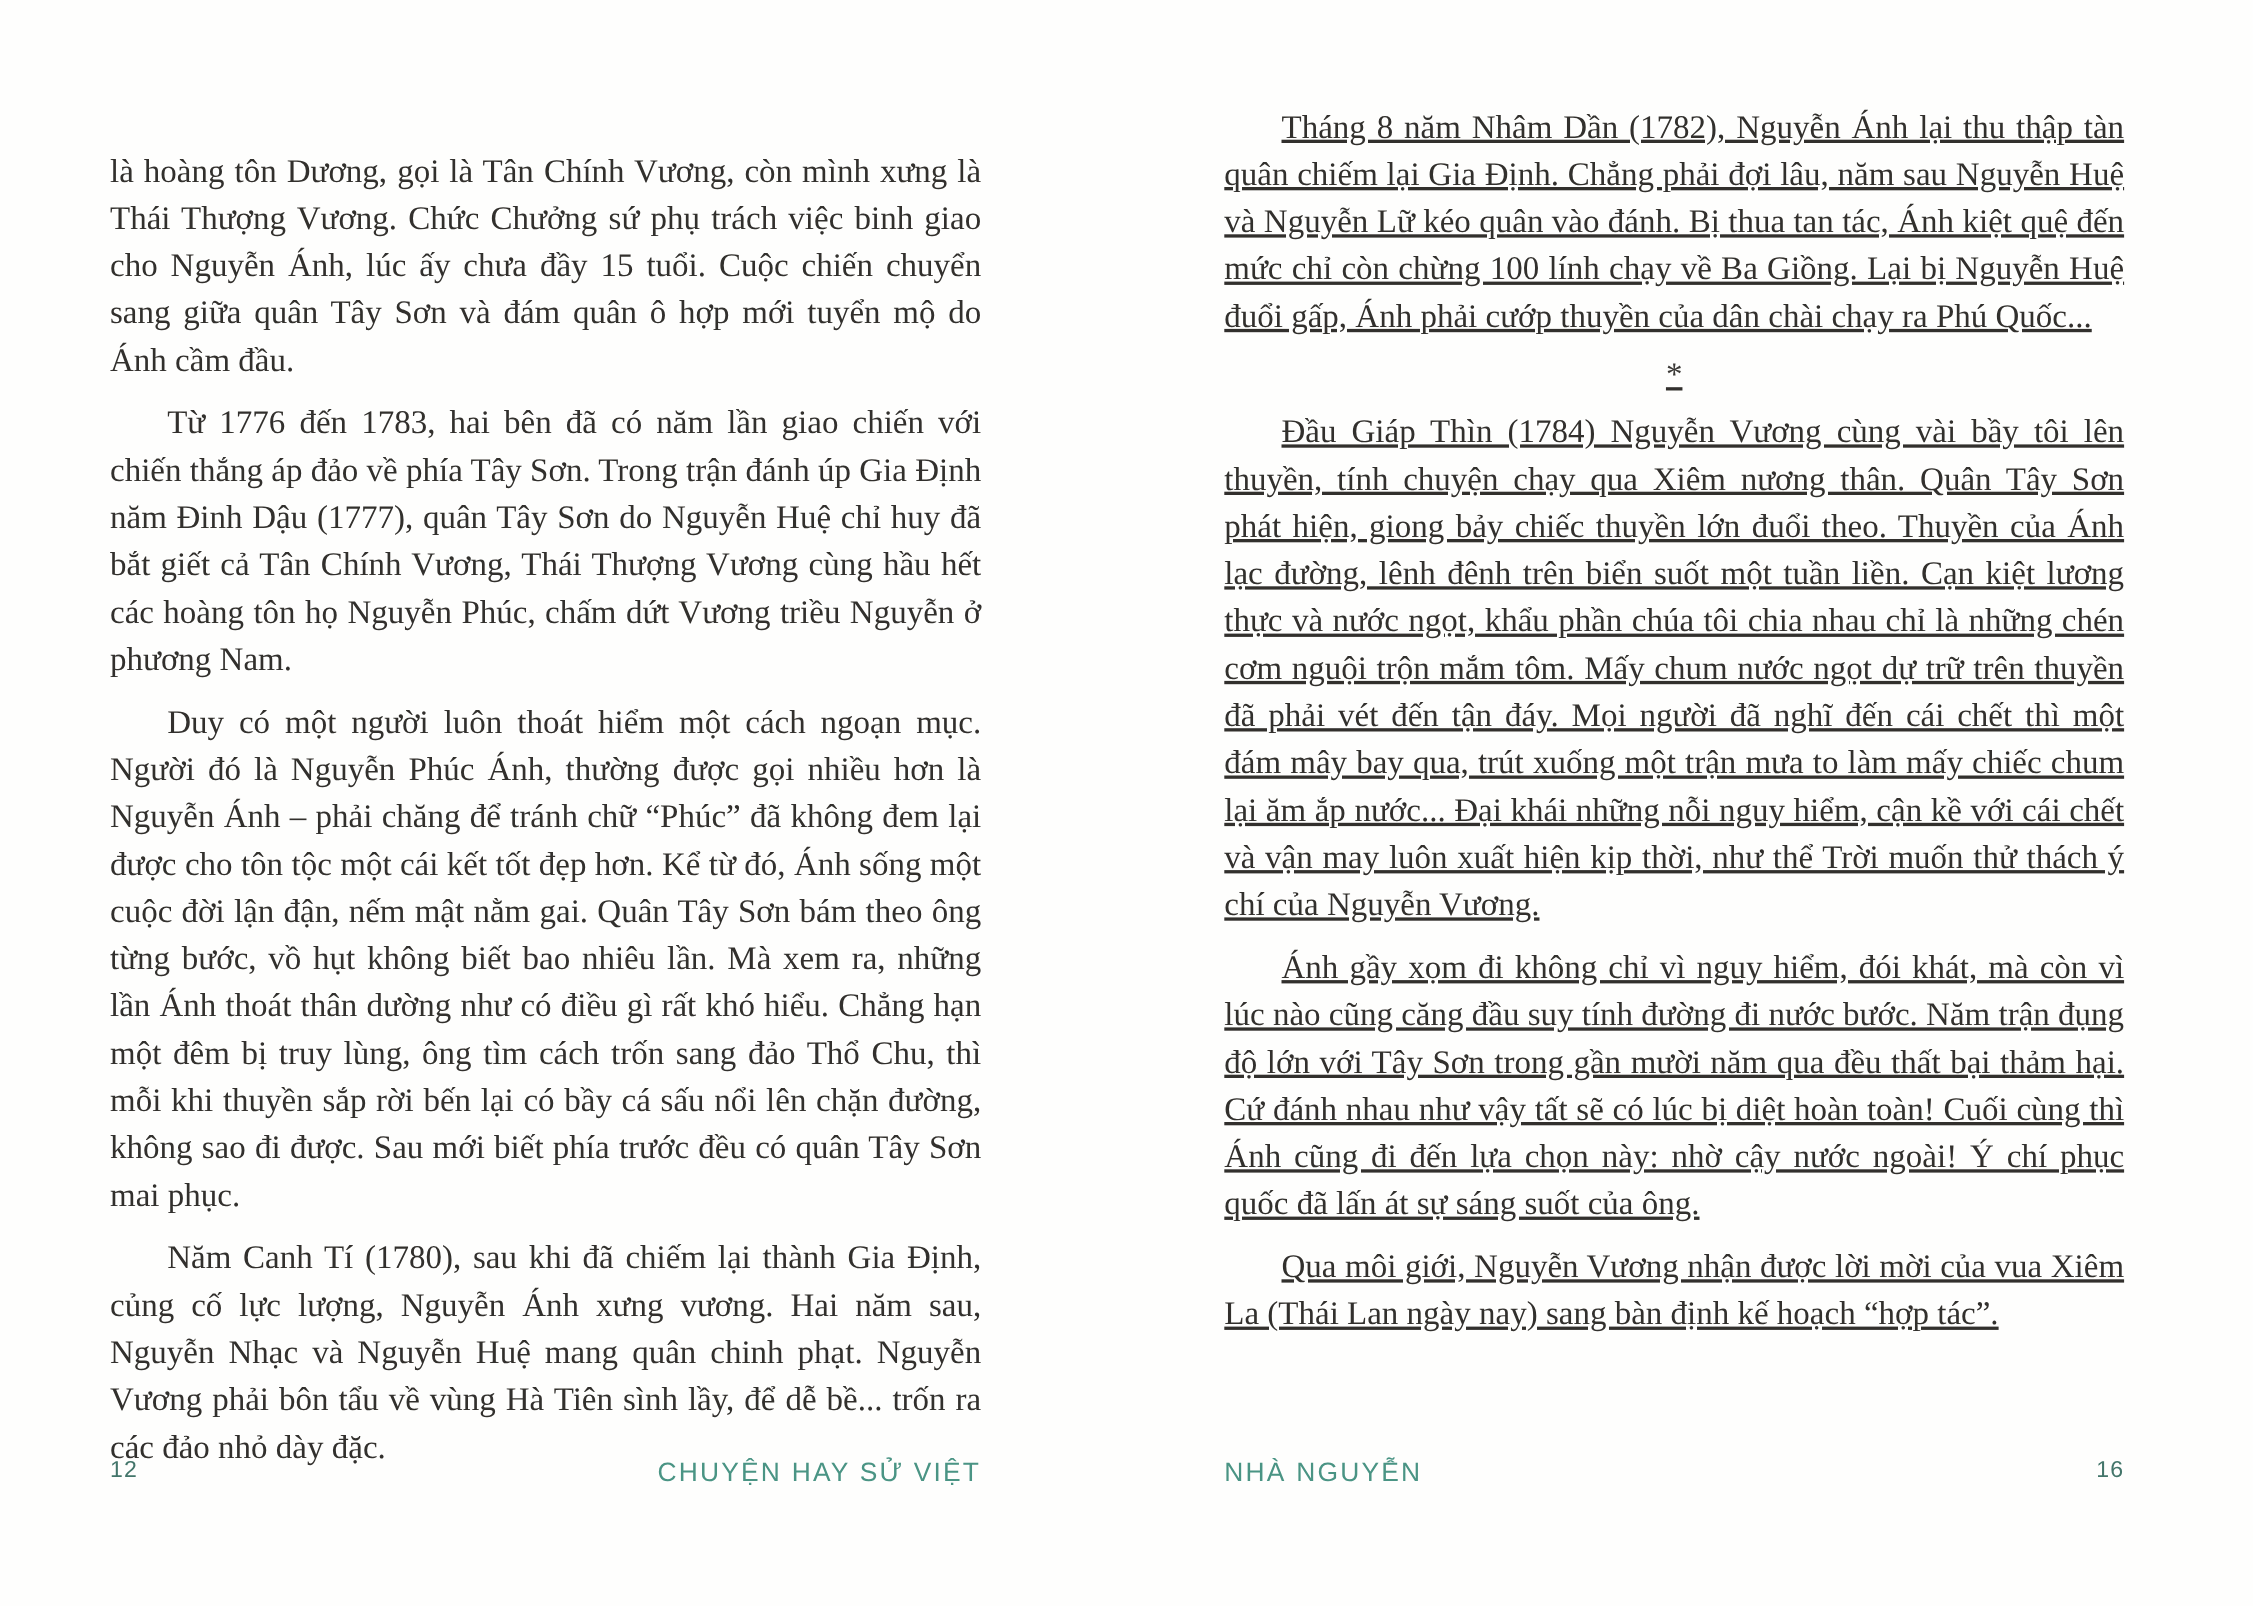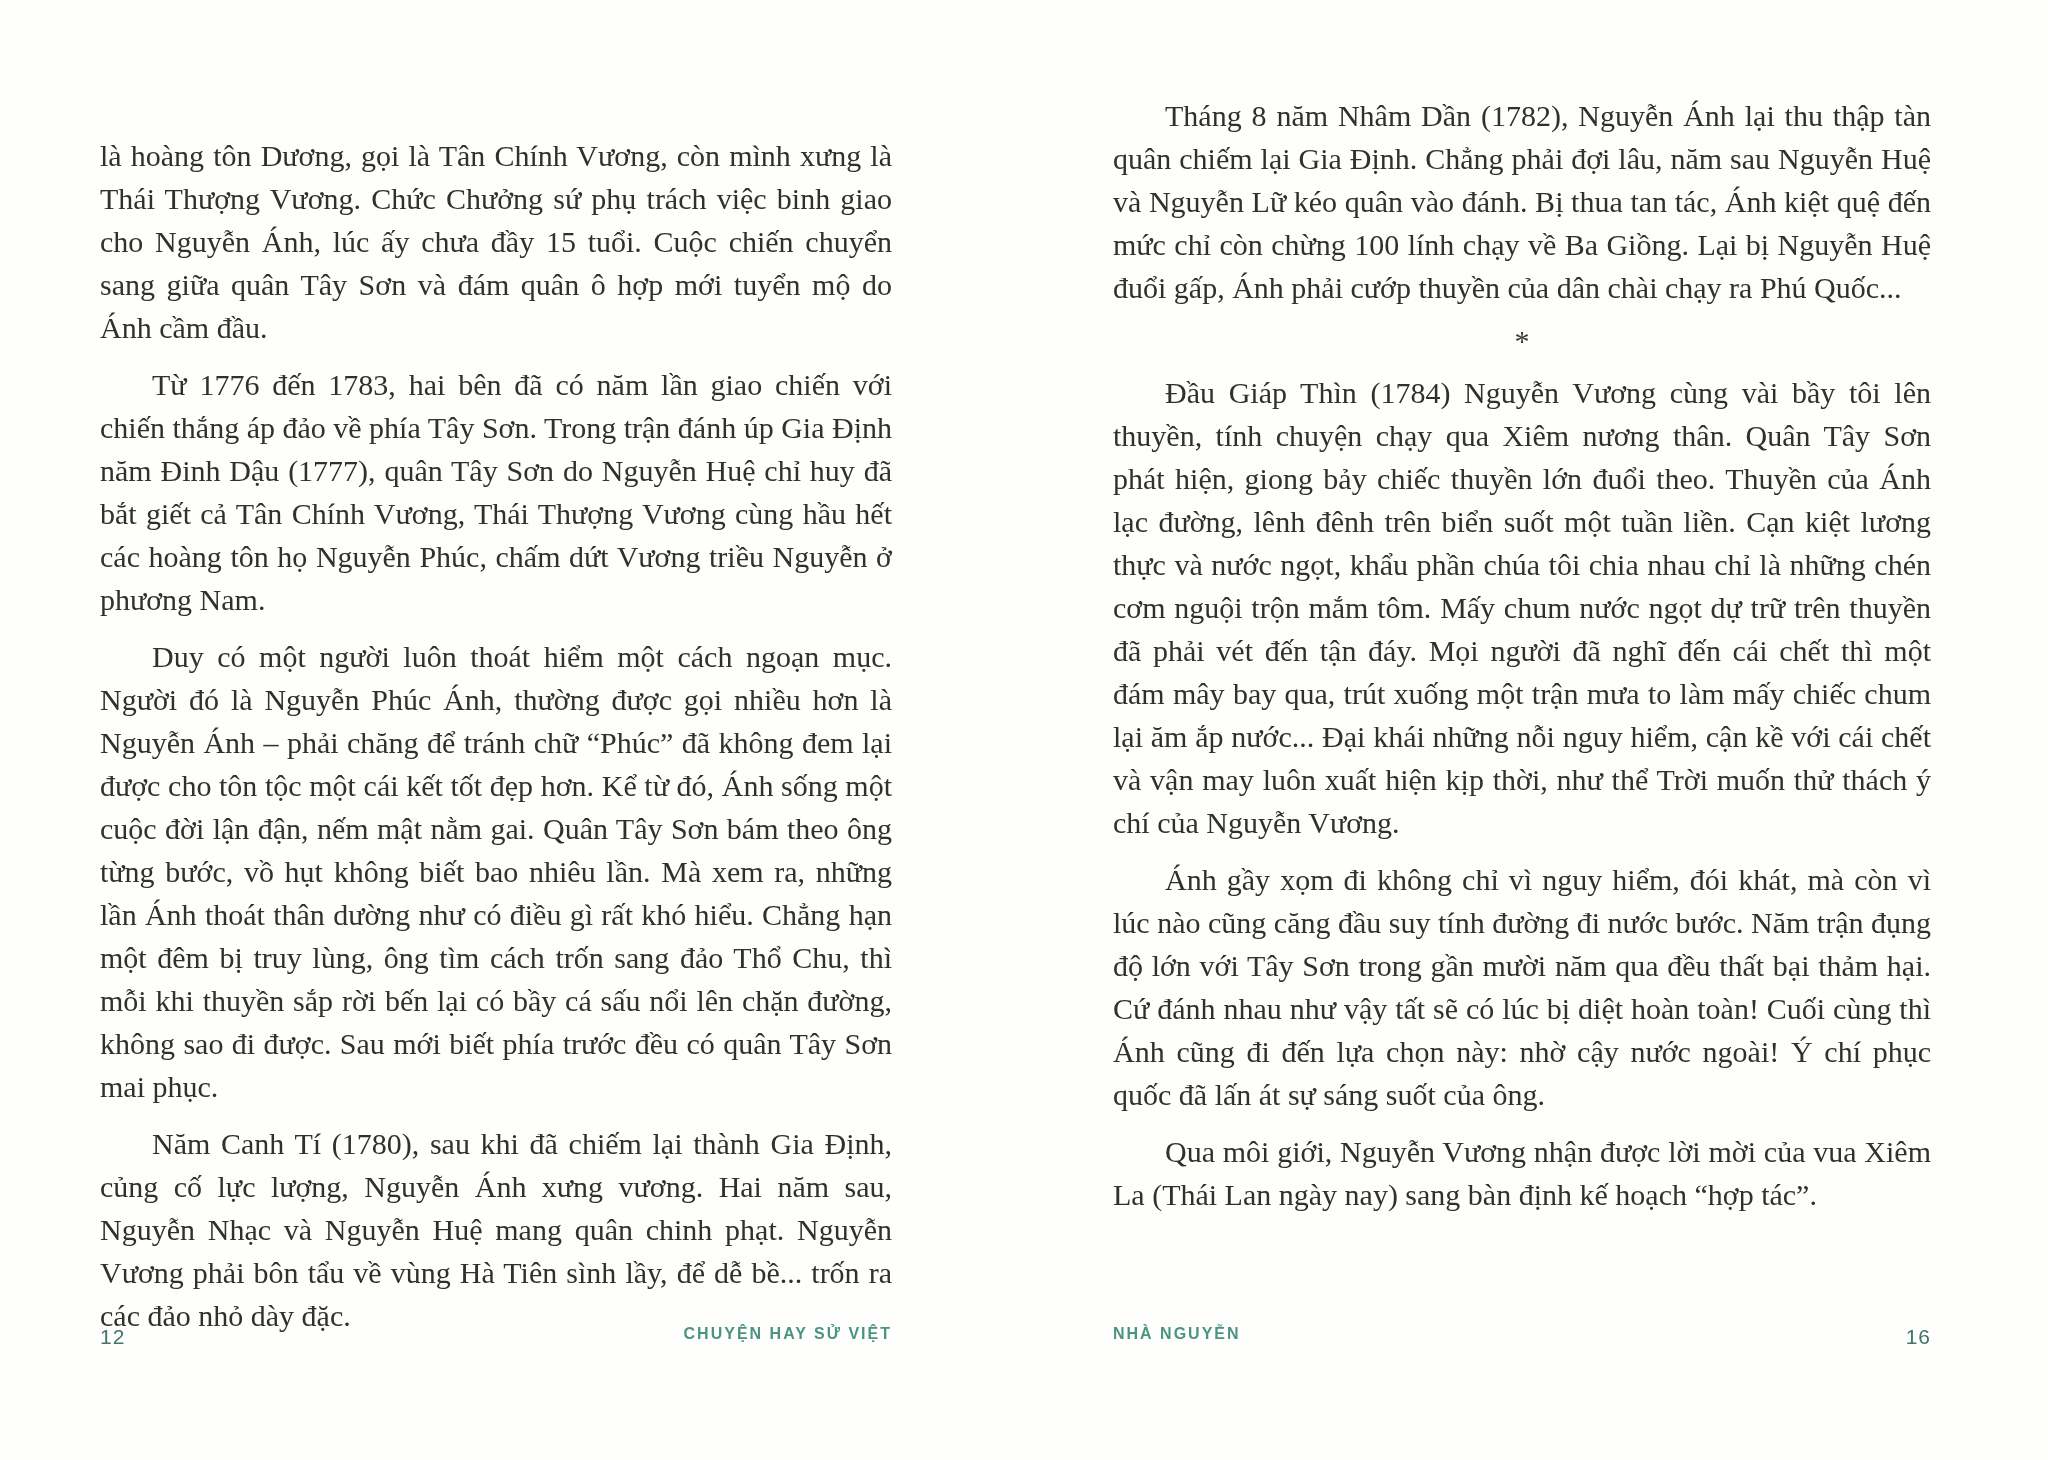--- a/index.html
+++ b/index.html
@@ -17,21 +17,21 @@
     color: #32302d;
   }
   .page-body {
     position: absolute;
     top: 94px;
     font-size: 30px;
     line-height: 43px;
     text-align: justify;
   }
   .page-body.left-col  { left: 100px;  width: 792px; margin-top: 40px; }
-  .page-body.right-col { left: 1113px; width: 818px; }
+  .page-body.right-col { left: 1113px; width: 818px; text-decoration: underline; }
   .page-body p {
     margin: 0 0 14px 0;
     text-indent: 52px;
   }
   .page-body p.continued { text-indent: 0; }
   .page-body .separator {
     text-align: center;
     text-indent: 0;
     font-size: 30px;
     line-height: 36px;
@@ -47,24 +47,23 @@
     font-family: "Liberation Sans", sans-serif;
   }
   .footer.left-col  { left: 100px;  width: 792px; }
   .footer.right-col { left: 1113px; width: 818px; gap: 44px; }
   .page-number {
     font-size: 21px;
     letter-spacing: 1px;
     color: #43756a;
   }
   .running-title {
-    font-size: 16px;
+    font-size: 24px;
     letter-spacing: 2px;
     color: #4a9484;
-    font-weight: bold;
   }
 </style>
 </head>
 <body>
 
 <div class="spread">
 
   <div class="page-body left-col" id="left-body">
       <p class="continued">là hoàng tôn Dương, gọi là Tân Chính Vương, còn mình xưng là Thái Thượng Vương. Chức Chưởng sứ phụ trách việc binh giao cho Nguyễn Ánh, lúc ấy chưa đầy 15 tuổi. Cuộc chiến chuyển sang giữa quân Tây Sơn và đám quân ô hợp mới tuyển mộ do Ánh cầm đầu.</p>
       <p>Từ 1776 đến 1783, hai bên đã có năm lần giao chiến với chiến thắng áp đảo về phía Tây Sơn. Trong trận đánh úp Gia Định năm Đinh Dậu (1777), quân Tây Sơn do Nguyễn Huệ chỉ huy đã bắt giết cả Tân Chính Vương, Thái Thượng Vương cùng hầu hết các hoàng tôn họ Nguyễn Phúc, chấm dứt Vương triều Nguyễn ở phương Nam.</p>

